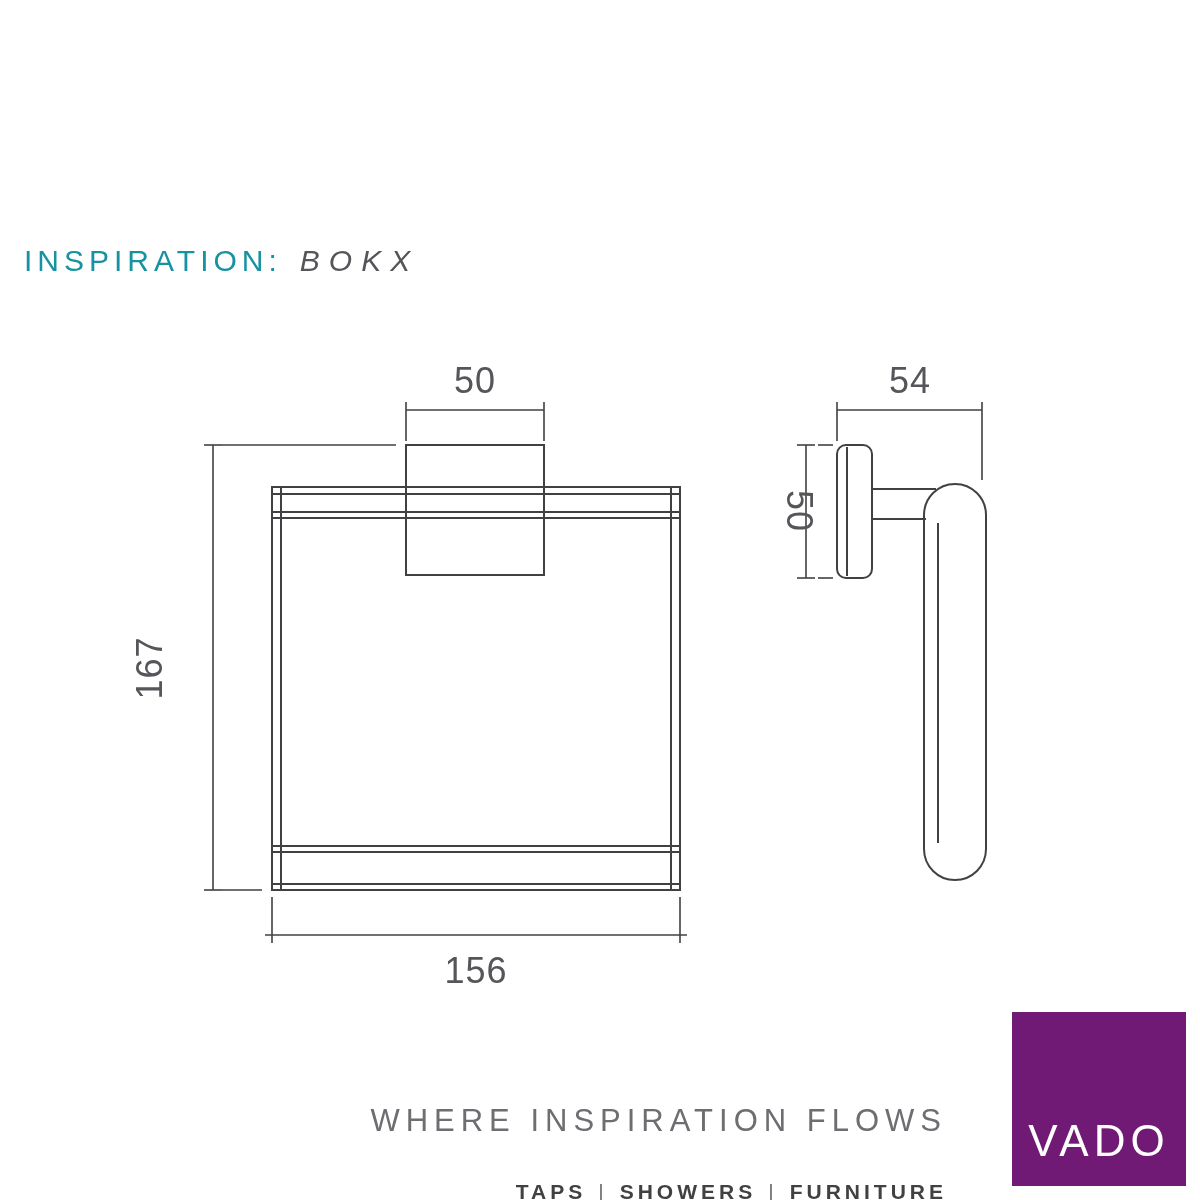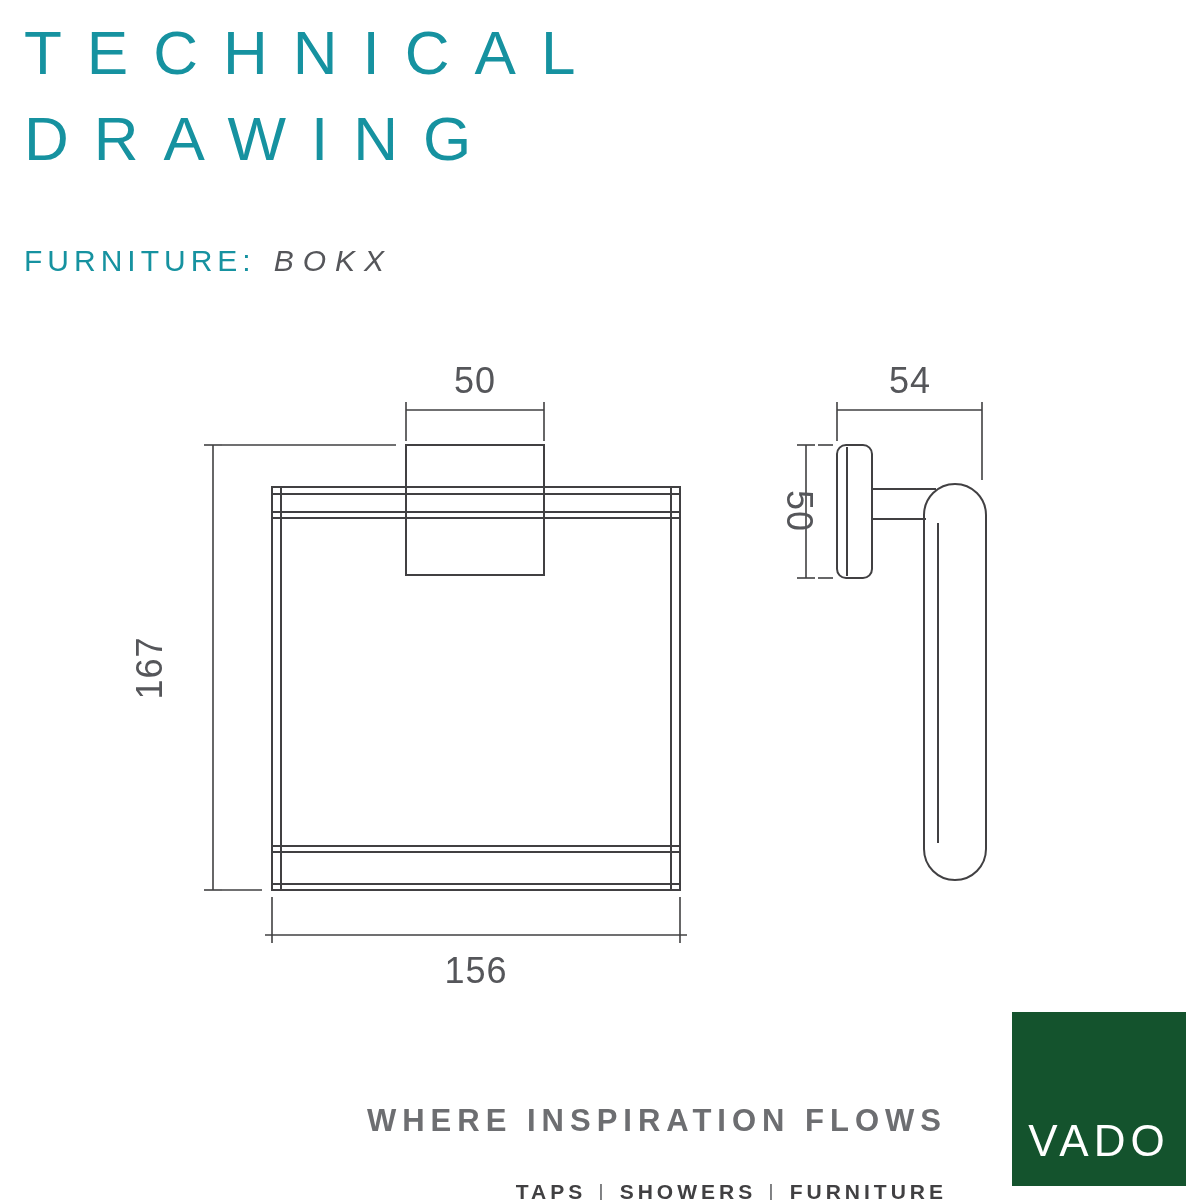--- a/index.html
+++ b/index.html
@@ -27,50 +27,46 @@
   .draw rect, .draw line { stroke:#414042; stroke-width:2; fill:none; }
   .dim-line line { stroke:#414042; stroke-width:1.6; fill:none; }
   text.dim {
     font-family:"Liberation Sans", sans-serif;
     font-size:36px; fill:#55565A; letter-spacing:1px;
   }
 
   
   .tagline {
     position:absolute; right:253px; top:1103px;
-    color:#6D6E71; font-size:31px; font-weight:700;
+    color:#6D6E71; font-size:31px; font-weight:400;
     letter-spacing:6px; white-space:nowrap;
   }
   .categories {
     position:absolute; right:253px; top:1180px;
     color:#414042; font-size:21px; font-weight:700;
     letter-spacing:4px; white-space:nowrap;
   }
   .categories .sep { color:#6D6E71; font-weight:400; margin:0 12px; }
 
   .logo {
     position:absolute; left:1012px; top:1012px; width:174px; height:174px;
-    background:#14532d; display:flex; align-items:flex-end; justify-content:center;
+    background:#701a75; display:flex; align-items:flex-end; justify-content:center;
     padding-bottom:20px; box-sizing:border-box;
   }
   .logo-text { color:#ffffff; font-size:44px; font-weight:500; letter-spacing:5px; }
 </style>
 </head>
 <body>
 
 <div class="page">
 
-  <div class="title">
-    <div>TECHNICAL</div>
-    <div>DRAWING</div>
-  </div>
 
   <div class="meta">
     <div class="meta-row">
-      <span class="meta-label">FURNITURE:</span><span class="meta-value collection">BOKX</span>
+      <span class="meta-label">INSPIRATION:</span><span class="meta-value collection">BOKX</span>
     </div>
   </div>
 
   <svg class="drawing" width="1200" height="680" viewBox="0 340 1200 680" xmlns="http://www.w3.org/2000/svg">
 
     <g class="draw">
       <rect x="406" y="445" width="138" height="130"></rect>
       <rect x="272" y="487" width="408" height="403"></rect>
       <line x1="281" y1="487" x2="281" y2="890"></line>
       <line x1="671" y1="487" x2="671" y2="890"></line>

